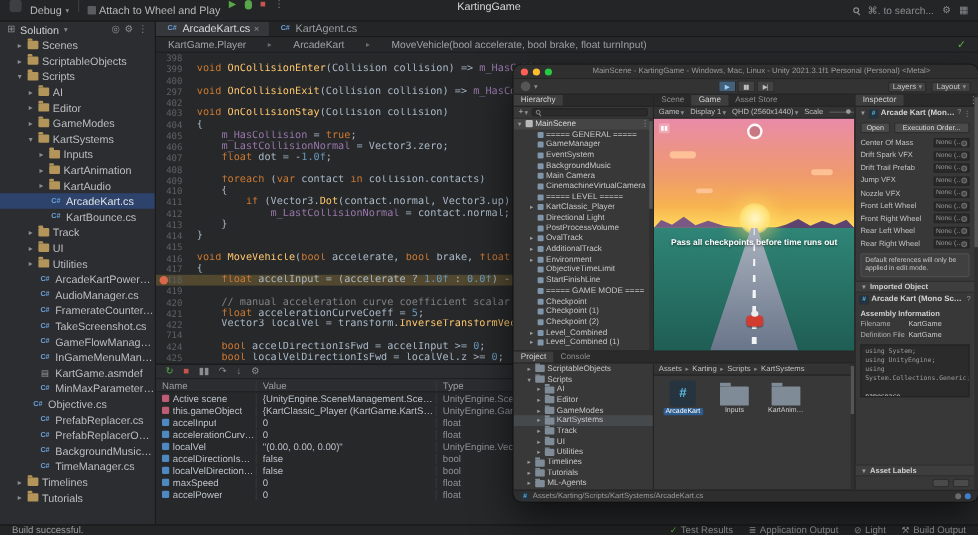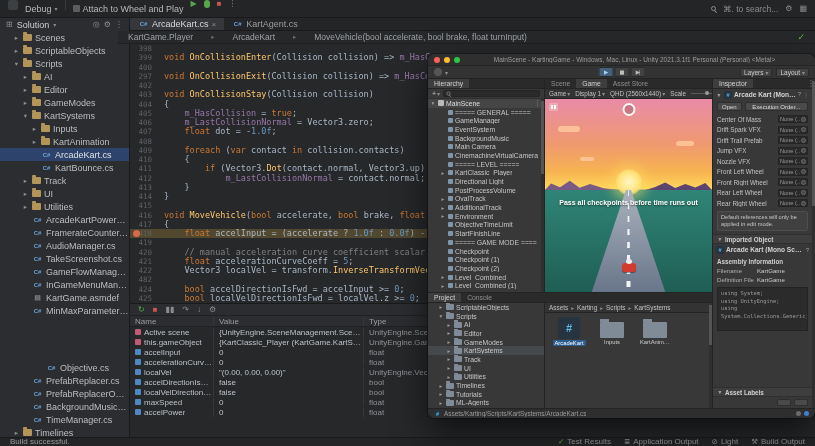--- a/index.html
+++ b/index.html
@@ -37,21 +37,21 @@
   .fld::before{content:"";position:absolute;top:-2px;left:0;width:4px;height:2px;background:#b39459;border-radius:1px 1px 0 0}
   .csi{width:11px;flex:none;text-align:center;font-size:6px;font-weight:bold;color:#6aa1d8}
   .asmi{width:11px;flex:none;text-align:center;font-size:7px;color:#9a9da0}
   .lbl{min-width:0}
 
   
   #tabbar{position:absolute;left:130px;top:18px;right:0;height:13px;background:#242526;border-bottom:1px solid #1a1a1a;display:flex}
   .tab{display:flex;align-items:center;gap:3px;padding:0 8px;font-size:9px;color:#9a9da0}
   .tab.active{background:#35373a;color:#d6d8da}
   .tx{font-size:8px;color:#8a8d90}
-  #crumbbar{position:absolute;left:118px;top:31px;right:0;height:13px;background:#26282a;border-bottom:1px solid #1e1f21;
+  #crumbbar{position:absolute;left:130px;top:31px;right:0;height:13px;background:#26282a;border-bottom:1px solid #1e1f21;
     display:flex;align-items:center;gap:18px;padding:0 10px;font-size:8.5px;color:#9fa2a5}
   .crumb-sep{font-size:6.5px;color:#6a6d70}
   .crumb-ok{margin-left:auto;color:#62b543;font-size:9px}
 
   
   #code{position:absolute;left:130px;top:44px;right:0;bottom:143px;background:#26282a;overflow:hidden;
     font-family:"DejaVu Sans Mono",monospace;font-size:8.5px}
   .cline{display:flex;height:9.25px;line-height:9.25px;white-space:pre}
   .cline.exec{background:#51482f}
   .gut{width:30px;flex:none;text-align:right;padding-right:8px;color:#5c6164;font-size:7.5px;position:relative}
@@ -227,20 +227,21 @@
     </div>
     <div class="vsep"></div>
     <div class="mb-item">
       <span class="cfgicon"></span>
       <span>Attach to Wheel and Play</span>
     </div>
     <span class="mi green">▶</span>
     <span class="bugico"></span>
     <span class="mi red">■</span>
     <span class="mi dim">⋮</span>
+    <div class="mb-title">KartingGame</div>
     <div class="mb-right">
       <span class="mag"></span>
       <span>⌘. to search...</span>
       <span class="mi dim">⚙</span>
       <span class="mi dim">▦</span>
     </div>
   </div>
 
   <div id="sidebar">
     <div class="sb-header">
@@ -291,20 +292,25 @@
         <div class="srow" style="padding-left: 31px;">
           <span class="chev">▸</span>
           <span class="fld"></span>
           <span class="lbl ellip">Inputs</span>
         </div>
         <div class="srow" style="padding-left: 31px;">
           <span class="chev">▸</span>
           <span class="fld"></span>
           <span class="lbl ellip">KartAnimation</span>
         </div>
+        <div class="srow" style="padding-left: 31px;">
+          <span class="chev">▸</span>
+          <span class="fld"></span>
+          <span class="lbl ellip">KartAudio</span>
+        </div>
         <div class="srow sel" style="padding-left: 31px;">
           <span class="chev" style="visibility: hidden;">▸</span>
           <span class="csi">C#</span>
           <span class="lbl ellip">ArcadeKart.cs</span>
         </div>
         <div class="srow" style="padding-left: 31px;">
           <span class="chev" style="visibility: hidden;">▸</span>
           <span class="csi">C#</span>
           <span class="lbl ellip">KartBounce.cs</span>
         </div>
@@ -324,26 +330,26 @@
           <span class="lbl ellip">Utilities</span>
         </div>
         <div class="srow" style="padding-left: 22px;">
           <span class="chev" style="visibility: hidden;">▸</span>
           <span class="csi">C#</span>
           <span class="lbl ellip">ArcadeKartPowerup.cs</span>
         </div>
         <div class="srow" style="padding-left: 22px;">
           <span class="chev" style="visibility: hidden;">▸</span>
           <span class="csi">C#</span>
+          <span class="lbl ellip">AudioManager.cs</span>
+        </div>
+        <div class="srow" style="padding-left: 22px;">
+          <span class="chev" style="visibility: hidden;">▸</span>
+          <span class="csi">C#</span>
           <span class="lbl ellip">FramerateCounter.cs</span>
-        </div>
-        <div class="srow" style="padding-left: 22px;">
-          <span class="chev" style="visibility: hidden;">▸</span>
-          <span class="csi">C#</span>
-          <span class="lbl ellip">AudioManager.cs</span>
         </div>
         <div class="srow" style="padding-left: 22px;">
           <span class="chev" style="visibility: hidden;">▸</span>
           <span class="csi">C#</span>
           <span class="lbl ellip">TakeScreenshot.cs</span>
         </div>
         <div class="srow" style="padding-left: 22px;">
           <span class="chev" style="visibility: hidden;">▸</span>
           <span class="csi">C#</span>
           <span class="lbl ellip">GameFlowManager.cs</span>
@@ -356,21 +362,21 @@
         <div class="srow" style="padding-left: 22px;">
           <span class="chev" style="visibility: hidden;">▸</span>
           <span class="asmi">▤</span>
           <span class="lbl ellip">KartGame.asmdef</span>
         </div>
         <div class="srow" style="padding-left: 22px;">
           <span class="chev" style="visibility: hidden;">▸</span>
           <span class="csi">C#</span>
           <span class="lbl ellip">MinMaxParameters.cs</span>
         </div>
-        <div class="srow" style="padding-left: 36px; margin-top: 44px;">
+        <div class="srow" style="padding-left: 16px;">
           <span class="chev" style="visibility: hidden;">▸</span>
           <span class="csi">C#</span>
           <span class="lbl ellip">Objective.cs</span>
         </div>
         <div class="srow" style="padding-left: 22px;">
           <span class="chev" style="visibility: hidden;">▸</span>
           <span class="csi">C#</span>
           <span class="lbl ellip">PrefabReplacer.cs</span>
         </div>
         <div class="srow" style="padding-left: 22px;">
@@ -441,21 +447,21 @@
       <div class="cline"><div class="gut">413</div><div class="ct">    }</div></div>
       <div class="cline"><div class="gut">414</div><div class="ct">}</div></div>
       <div class="cline"><div class="gut">415</div><div class="ct">&nbsp;</div></div>
       <div class="cline"><div class="gut">416</div><div class="ct"><span class="tk">void</span> <span class="tm">MoveVehicle</span>(<span class="tk">bool</span> accelerate, <span class="tk">bool</span> brake, <span class="tk">float</span> turnInput)</div></div>
       <div class="cline"><div class="gut">417</div><div class="ct">{</div></div>
       <div class="cline exec"><div class="gut">418<span class="bp"></span></div><div class="ct">    <span class="tk">float</span> accelInput = (accelerate ? <span class="tn">1.0f</span> : <span class="tn">0.0f</span>) - (brake ? <span class="tn">1.0f</span> : <span class="tn">0.0f</span>);</div></div>
       <div class="cline"><div class="gut">419</div><div class="ct">&nbsp;</div></div>
       <div class="cline"><div class="gut">420</div><div class="ct">    <span class="tc">// manual acceleration curve coefficient scalar</span></div></div>
       <div class="cline"><div class="gut">421</div><div class="ct">    <span class="tk">float</span> accelerationCurveCoeff = <span class="tn">5</span>;</div></div>
       <div class="cline"><div class="gut">422</div><div class="ct">    Vector3 localVel = transform.<span class="tm">InverseTransformVector</span>(Rigidbody.velocity);</div></div>
-      <div class="cline"><div class="gut">482</div><div class="ct">&nbsp;</div></div>
+      <div class="cline"><div class="gut">714</div><div class="ct">&nbsp;</div></div>
       <div class="cline"><div class="gut">424</div><div class="ct">    <span class="tk">bool</span> accelDirectionIsFwd = accelInput &gt;= <span class="tn">0</span>;</div></div>
       <div class="cline"><div class="gut">425</div><div class="ct">    <span class="tk">bool</span> localVelDirectionIsFwd = localVel.z &gt;= <span class="tn">0</span>;</div></div>
     </div>
 
   <div id="debugger">
     <div class="dbg-toolbar">
       <span class="mi green">↻</span>
       <span class="mi red">■</span>
       <span class="mi dim">▮▮</span>
       <span class="mi dim">↷</span>

